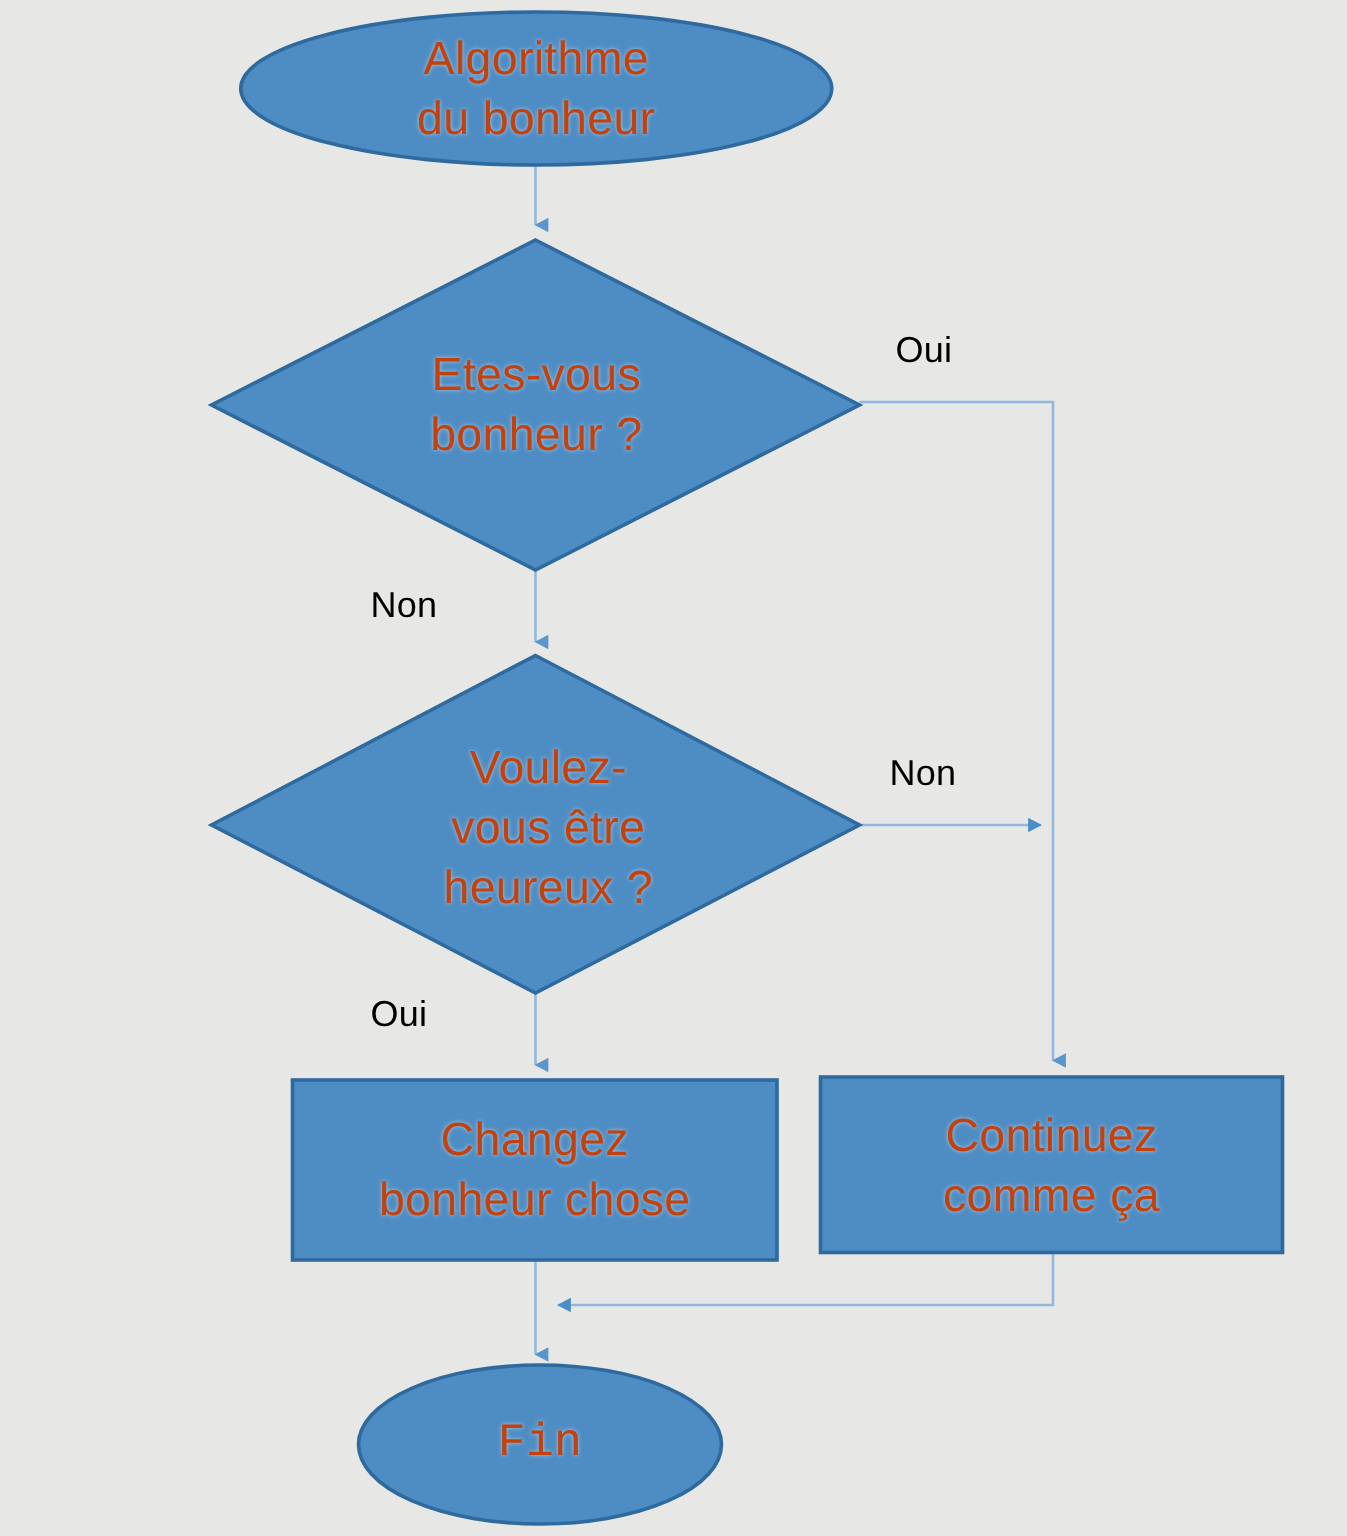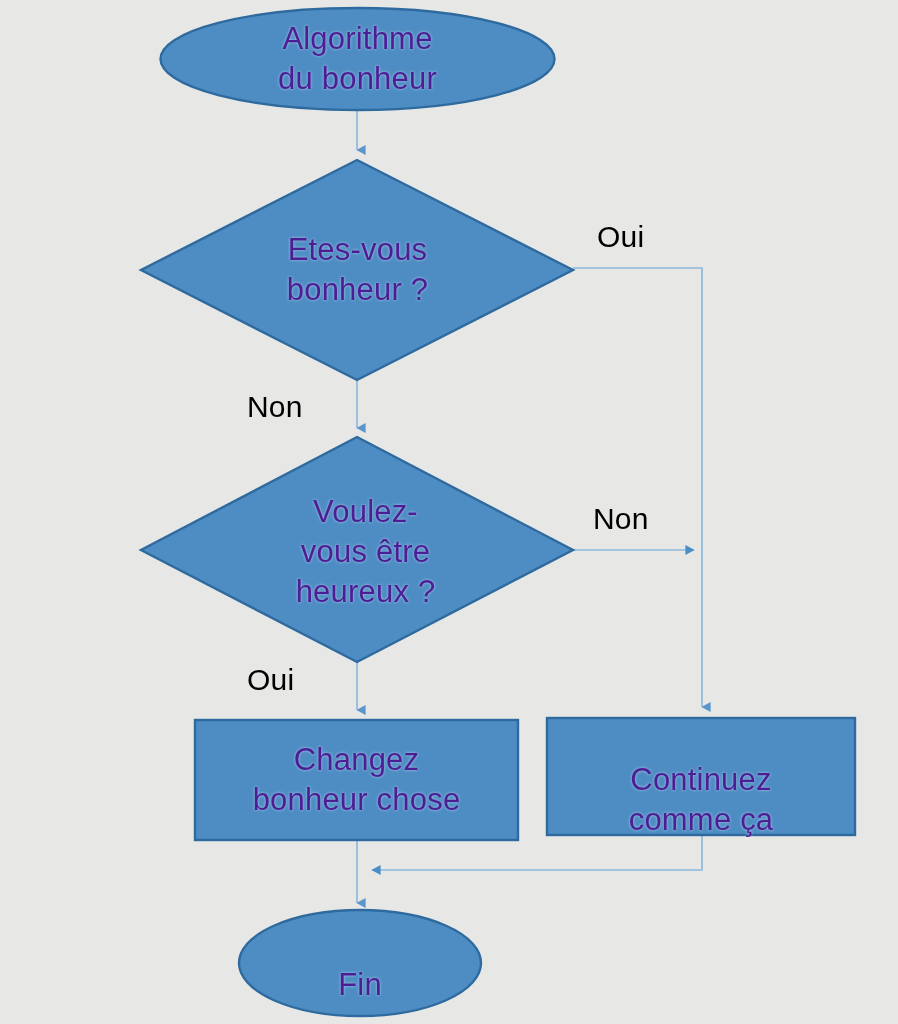--- a/index.html
+++ b/index.html
@@ -24,32 +24,32 @@
     left: 0;
     width: 898px;
     height: 1024px;
   }
   .node-label {
     position: absolute;
     display: flex;
     align-items: center;
     justify-content: center;
     text-align: center;
-    color: #4c1d95;
+    color: #c2410c;
     font-size: 31px;
     line-height: 1.28;
     letter-spacing: 0.2px;
     text-shadow: 0 0 3px rgba(255,255,255,0.55);
     pointer-events: none;
     white-space: pre-line;
   }
   .edge-label {
     position: absolute;
     color: #000000;
-    font-size: 30px;
+    font-size: 24px;
     line-height: 1;
     letter-spacing: 0.2px;
     white-space: nowrap;
     text-align: right;
   }
 </style>
 </head>
 <body>
 
 <div id="flowchart-root">
@@ -105,24 +105,24 @@
   <div class="node-label" style="left:220px; top:215px; width:275px; height:110px;">Etes-vous
 bonheur ?</div>
 
   <div class="node-label" style="left:238px; top:478px; width:255px; height:148px;">Voulez-
 vous être
 heureux ?</div>
 
   <div class="node-label" style="left:200px; top:723px; width:313px; height:114px;">Changez
 bonheur chose</div>
 
-  <div class="node-label" style="left:552px; top:744px; width:298px; height:111px;">Continuez
+  <div class="node-label" style="left:552px; top:721px; width:298px; height:111px;">Continuez
 comme ça</div>
 
-  <div class="node-label" style="left:280px; top:960px; width:160px; height:50px;">Fin</div>
+  <div class="node-label" style="left:280px; top:938px; width:160px; height:50px;font-family:Liberation Mono, monospace;">Fin</div>
 
   <div class="edge-label" style="left:597px; top:222px;">Oui</div>
 
   <div class="edge-label" style="left:247px; top:392px;">Non</div>
 
   <div class="edge-label" style="left:593px; top:504px;">Non</div>
 
   <div class="edge-label" style="left:247px; top:665px;">Oui</div>
 
 </div>

